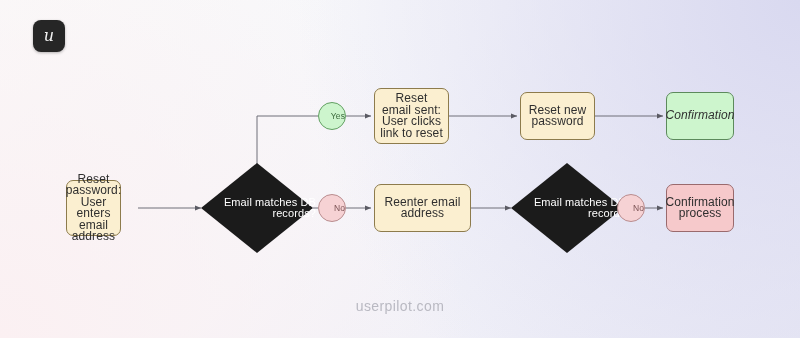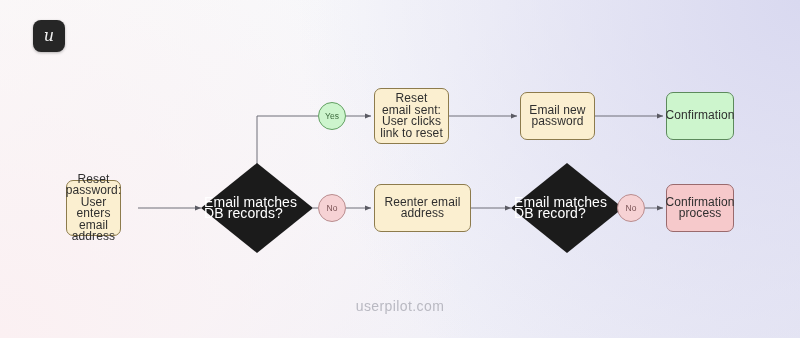--- a/index.html
+++ b/index.html
@@ -79,20 +79,21 @@
   }
   .box-yellow {
     background: #fbefd0;
     border-color: #8d7b4c;
     color: #2f2f2f;
   }
   .box-green {
     background: #cdf5cd;
     border-color: #5c8a5c;
     color: #2f2f2f;
+    font-style: italic;
   }
   .box-red {
     background: #f6c9cb;
     border-color: #9a6a6d;
     color: #2f2f2f;
   }
 
   
   .diamond-wrap {
     position: absolute;
@@ -108,34 +109,34 @@
   }
   .diamond-label {
     position: absolute;
     left: 3px;
     top: 0;
     width: 100%;
     height: 100%;
     display: flex;
     align-items: center;
     justify-content: center;
-    text-align: left;
+    text-align: right;
     color: #ffffff;
-    font-size: 14px;
+    font-size: 11px;
     line-height: 11.5px;
     letter-spacing: 0.1px;
   }
 
   
   .pill {
     position: absolute;
     border-radius: 50%;
     display: flex;
     align-items: center;
-    justify-content: center;
+    justify-content: flex-end;
     font-size: 8.5px;
     letter-spacing: 0.1px;
     box-sizing: border-box;
     border-width: 1px;
     border-style: solid;
   }
   .pill-yes {
     background: #cdf5cd;
     border-color: #62a062;
     color: #3d6b3d;
@@ -210,21 +211,21 @@
 
   <div class="pill pill-yes" style="left:318px; top:102px; width:28px; height:28px;">
     <span>Yes</span>
   </div>
 
   <div class="node box box-yellow" style="left:374px; top:88px; width:75px; height:56px;">
     <span>Reset email sent: User clicks link to reset</span>
   </div>
 
   <div class="node box box-yellow" style="left:520px; top:92px; width:75px; height:48px;">
-    <span>Email new password</span>
+    <span>Reset new password</span>
   </div>
 
   <div class="node box box-green" style="left:666px; top:92px; width:68px; height:48px;">
     <span>Confirmation</span>
   </div>
 
   <div class="pill pill-no" style="left:318px; top:194px; width:28px; height:28px;">
     <span>No</span>
   </div>
 

